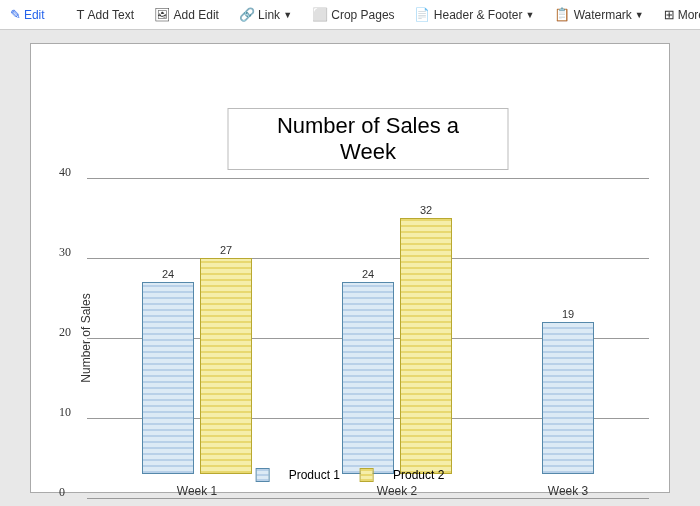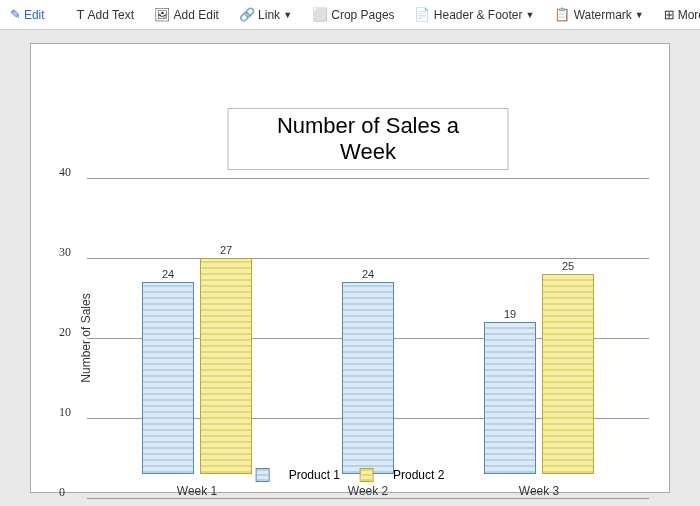--- a/index.html
+++ b/index.html
@@ -316,33 +316,33 @@
           </div>
           <div class="week-label">Week 1</div>
         </div>
 
         <div class="week-group">
           <div class="bars-row">
             <div class="bar-wrapper">
               <span class="bar-label">24</span>
               <div class="bar bar-product1" style="height:192px"></div>
             </div>
+            <div class="bar-wrapper">
+              <span class="bar-label">32</span>
+              <div class="bar bar-product2" style="height:256px"></div>
+            </div>
           </div>
           <div class="week-label">Week 2</div>
         </div>
 
         <div class="week-group">
           <div class="bars-row">
             <div class="bar-wrapper">
               <span class="bar-label">19</span>
               <div class="bar bar-product1" style="height:152px"></div>
-            </div>
-            <div class="bar-wrapper">
-              <span class="bar-label">25</span>
-              <div class="bar bar-product2" style="height:200px"></div>
             </div>
           </div>
           <div class="week-label">Week 3</div>
         </div>
 
       </div>
     </div>
 
     
     <div id="legend">

